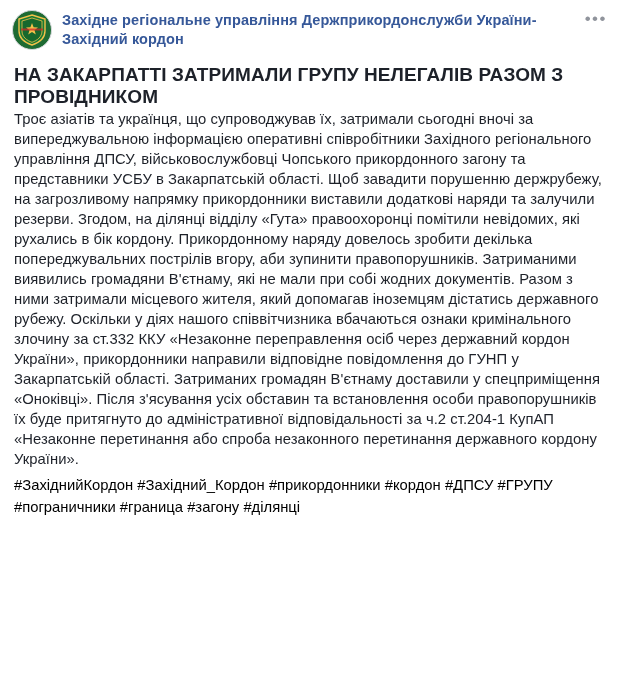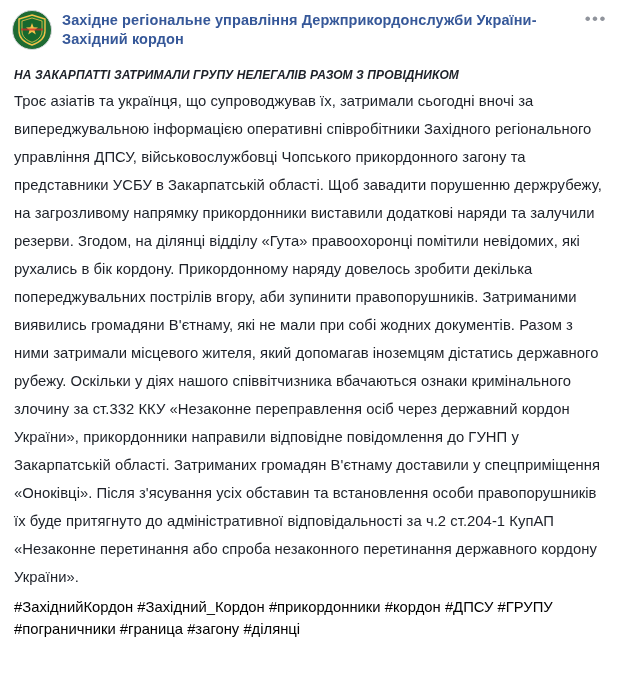--- a/index.html
+++ b/index.html
@@ -83,31 +83,30 @@
     font-size: 17px;
     letter-spacing: 1.5px;
     line-height: 14px;
     cursor: pointer;
   }
   .post-body {
     padding: 14px 14px 0 14px;
   }
   .post-title {
     color: #1d2129;
-    font-size: 12px;
+    font-size: 19px;
     font-weight: bold;
     line-height: 22px;
     margin-bottom: 1px;
     letter-spacing: 0.1px;
-    font-style: italic;
   }
   .post-text {
     color: #1d2129;
     font-size: 14.8px;
-    line-height: 28px;
+    line-height: 20px;
     letter-spacing: 0.05px;
     text-align: left;
   }
   .hashtags {
     margin-top: 5px;
     color: #365899;
     font-size: 14.8px;
     line-height: 22.4px;
   }
   .hashtags span { color: #000000; cursor: pointer; }

